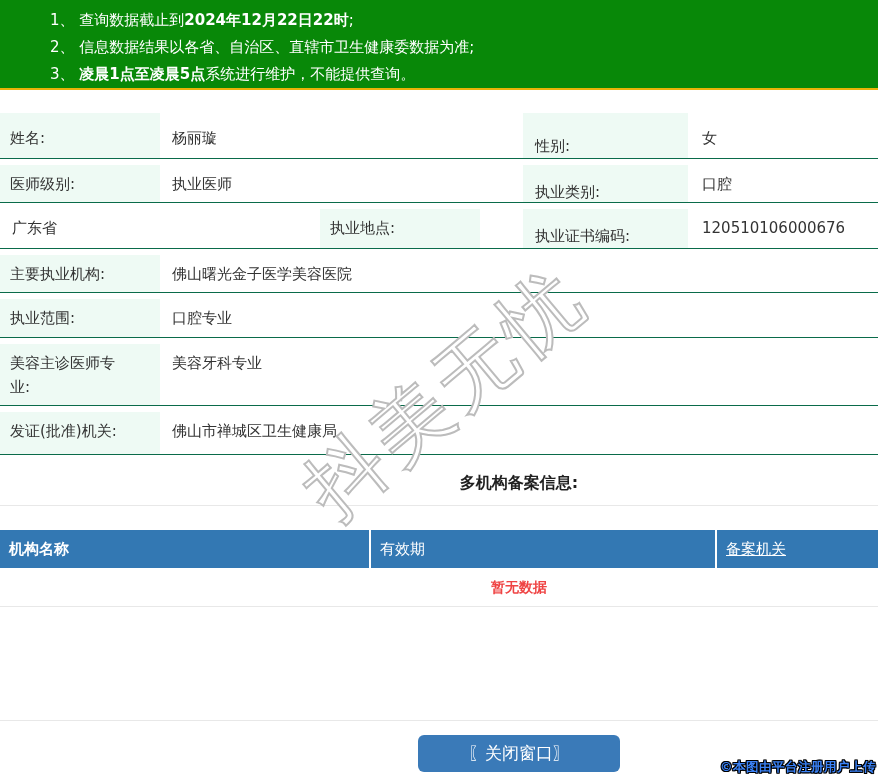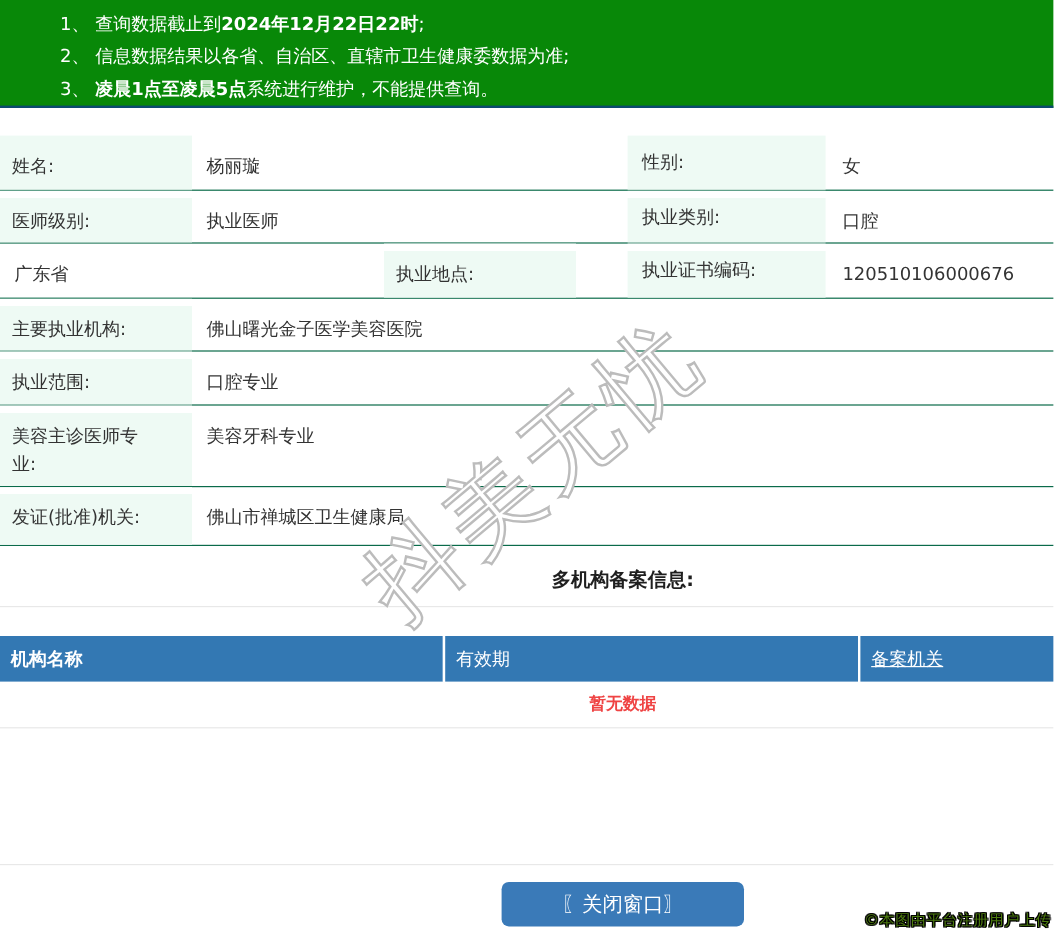--- a/index.html
+++ b/index.html
@@ -5,21 +5,21 @@
   html,body { margin:0; padding:0; }
   body {
     width:878px; height:780px; position:relative; overflow:hidden;
     background:#ffffff;
     font-family:"DejaVu Sans","Liberation Sans",sans-serif;
   }
 
   
   .banner {
     height:90px; box-sizing:border-box;
-    background:#088808; border-bottom:2px solid #0c4a6e;
+    background:#088808; border-bottom:2px solid #eab308;
     color:#ffffff; font-size:15px;
     padding:7px 10px 0 50px;
   }
   .notice { line-height:27px; white-space:nowrap; }
   .notice b { font-weight:bold; }
 
   
   .info-table { margin-top:23px; }
   .row {
     display:flex; align-items:stretch; box-sizing:border-box;
@@ -27,21 +27,21 @@
     font-size:15px; color:#333333;
   }
   .cell { box-sizing:border-box; line-height:24px; }
   .label {
     width:160px; padding:13px 38px 4px 10px;
     background:linear-gradient(to bottom,#ffffff 6px,#eefaf4 6px);
   }
   .info-table .row:first-child .label { background:#eefaf4; }
   .v-left  { width:320px; padding:13px 0 0 12px; }
   .gap     { width:43px; }
-  .label2  { width:165px; padding:10px 10px 0 12px; }
+  .label2  { width:165px; padding:21px 10px 0 12px; }
   .v-right { flex:1; padding:13px 0 0 14px; }
   .full    { flex:1; padding:13px 0 0 12px; }
 
   
   .section-title {
     margin:19px 0 0 160px; text-align:center;
     font-size:16px; line-height:18px; font-weight:bold; color:#1f1f1f;
   }
   .hr { border-top:1px solid #e8e8e8; height:0; }
   .hr-title { margin-top:13px; }
@@ -62,21 +62,21 @@
 
   
   .button-row { margin:14px 0 0 160px; text-align:center; }
   .close-btn {
     width:202px; height:37px; border:none; border-radius:6px;
     background:#3a7ab8; color:#ffffff; font-size:17px;
     font-family:inherit; cursor:pointer;
   }
   .stamp {
     position:absolute; right:2px; bottom:4px;
-    font-size:12.5px; font-weight:normal; letter-spacing:0.5px; color:#4d7c0f;
+    font-size:12.5px; font-weight:bold; letter-spacing:0.5px; color:#3b82f6;
     text-shadow:-1px -1px 0 #000,1px -1px 0 #000,-1px 1px 0 #000,1px 1px 0 #000,
                  0 -1px 0 #000,0 1px 0 #000,-1px 0 0 #000,1px 0 0 #000;
   }
 
   
   .diag-watermark {
     position:absolute; left:260px; top:343px; width:370px; height:100px;
     line-height:100px; text-align:center;
     font-size:78px; letter-spacing:6px;
     color:#ffffff; -webkit-text-stroke:2px #bcbcbc;

